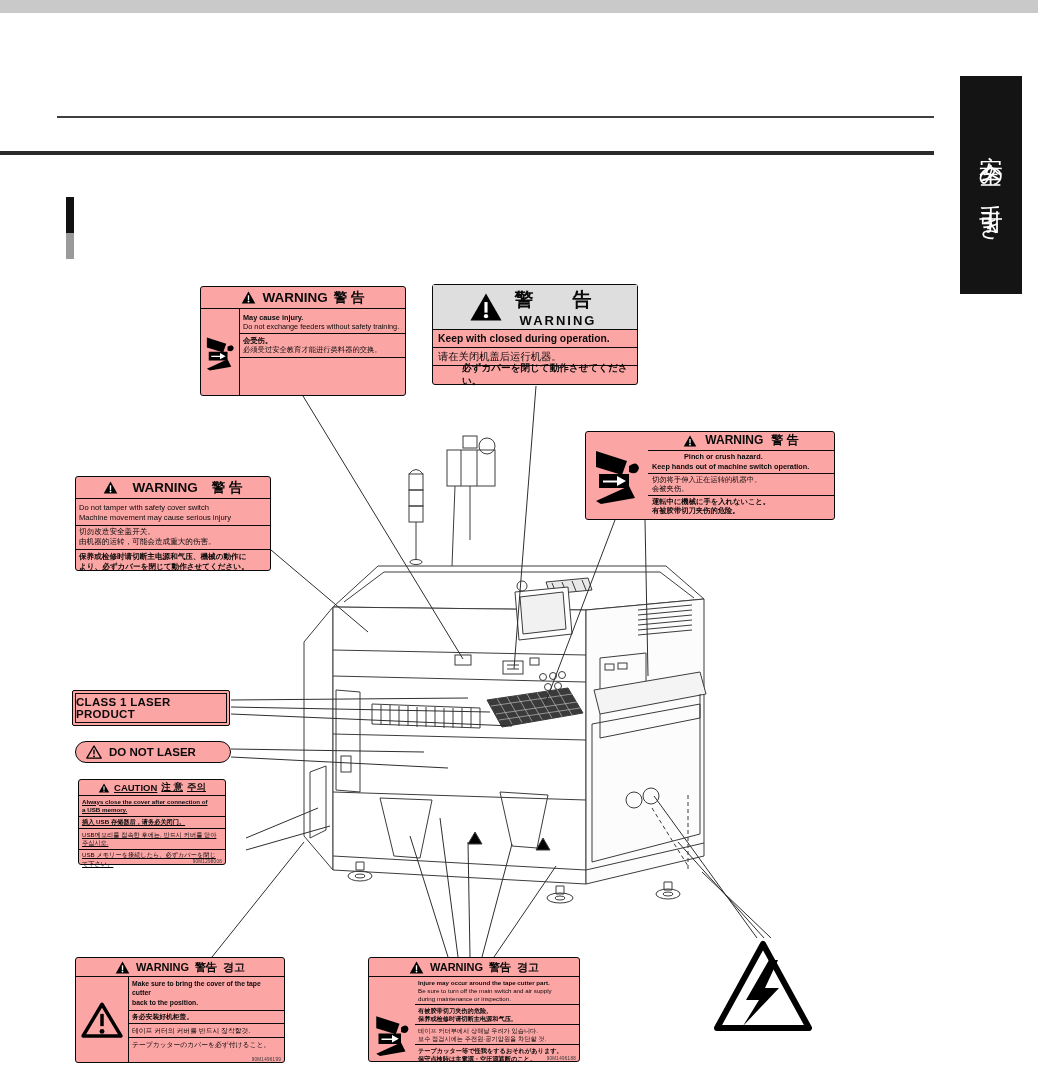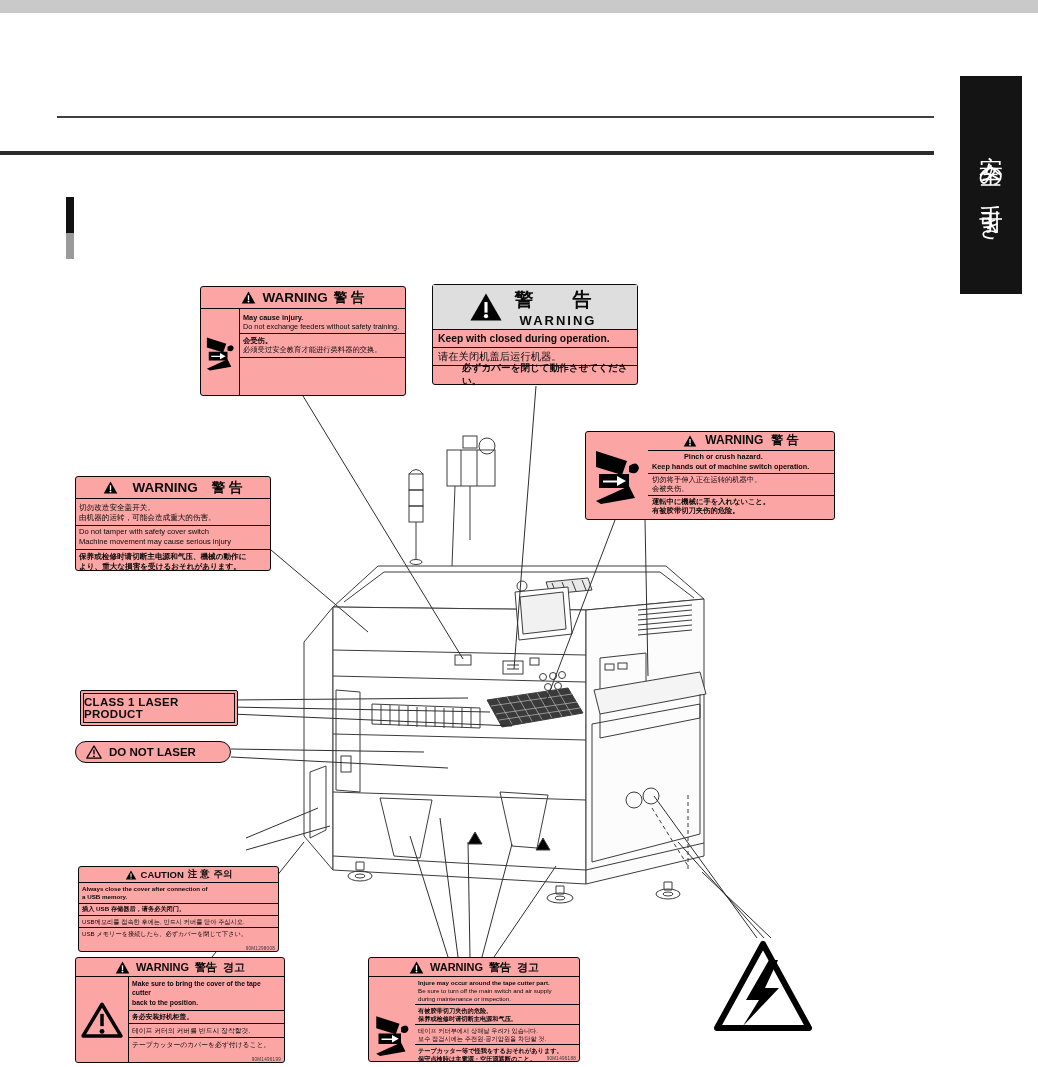--- a/index.html
+++ b/index.html
@@ -49,28 +49,28 @@
   #lab-pinch{left:585px;top:431px;width:250px;height:89px;}
   #lab-pinch .icon-col{width:62px;}
   #lab-pinch .hdr{font-size:12px;height:18px;gap:8px;}
   #lab-pinch .txt-col{font-size:7.3px;line-height:1.3;}
   #lab-pinch .grp{padding:1px 4px;}
   
   #lab-switch{left:75px;top:476px;width:196px;height:95px;}
   #lab-switch .hdr{height:21px;font-size:13.5px;gap:14px;}
   #lab-switch .txt-col{font-size:7.6px;line-height:1.35;}
   
-  #lab-laser{left:80px;top:690px;width:158px;height:36px;border-radius:2px;padding:2px;}
+  #lab-laser{left:72px;top:690px;width:158px;height:36px;border-radius:2px;padding:2px;}
   #lab-laser .inner{border:1.2px solid #0a0a0a;height:100%;display:flex;align-items:center;
     justify-content:center;font-weight:700;font-size:11.5px;letter-spacing:.3px;box-sizing:border-box;}
   
   #lab-touch{left:75px;top:741px;width:156px;height:22px;border-radius:11px;
     display:flex;align-items:center;gap:7px;padding:0 10px;font-weight:700;font-size:11.5px;}
   
-  #lab-usb{left:78px;top:866px;width:201px;height:86px;}
+  #lab-usb{left:78px;top:779px;width:148px;height:86px;text-decoration:underline;}
   #lab-usb .hdr{height:15px;font-size:9.5px;gap:4px;}
   #lab-usb .txt-col{font-size:6.2px;line-height:1.35;}
   
   #lab-tapecover{left:75px;top:957px;width:210px;height:106px;}
   #lab-tapecover .hdr{height:18px;font-size:11px;gap:6px;}
   #lab-tapecover .icon-col{width:52px;}
   #lab-tapecover .txt-col{font-size:6.8px;line-height:1.45;}
   
   #lab-tapecutter{left:368px;top:957px;width:212px;height:105px;}
   #lab-tapecutter .hdr{height:18px;font-size:11px;gap:6px;}
@@ -317,30 +317,30 @@
 <div class="label" id="lab-switch">
   <div class="hdr">
     <svg width="15" height="13">
         <use href="#sym-tri-filled"></use>
       </svg>
     <span>WARNING</span>
     <span>警 告</span>
   </div>
   <div class="txt-col" style="padding:2px 0;">
     <div class="grp">
+      <div>Do not tamper with safety cover switch</div>
+      <div>Machine movement may cause serious injury</div>
+    </div>
+    <div class="grp">
       <div>切勿改造安全盖开关。</div>
       <div>由机器的运转，可能会造成重大的伤害。</div>
     </div>
-    <div class="grp">
-      <div>Do not tamper with safety cover switch</div>
-      <div>Machine movement may cause serious injury</div>
-    </div>
     <div class="grp last b">
       <div>保养或检修时请切断主电源和气压、機械の動作に</div>
-      <div>より、重大な損害を受けるおそれがあります。</div>
+      <div>より、必ずカバーを閉じて動作させてください。</div>
     </div>
   </div>
 </div>
 
 <div class="label" id="lab-laser">
   <div class="inner">CLASS 1 LASER PRODUCT</div>
 </div>
 
 <div class="label" id="lab-touch">
   <svg width="16" height="14">

